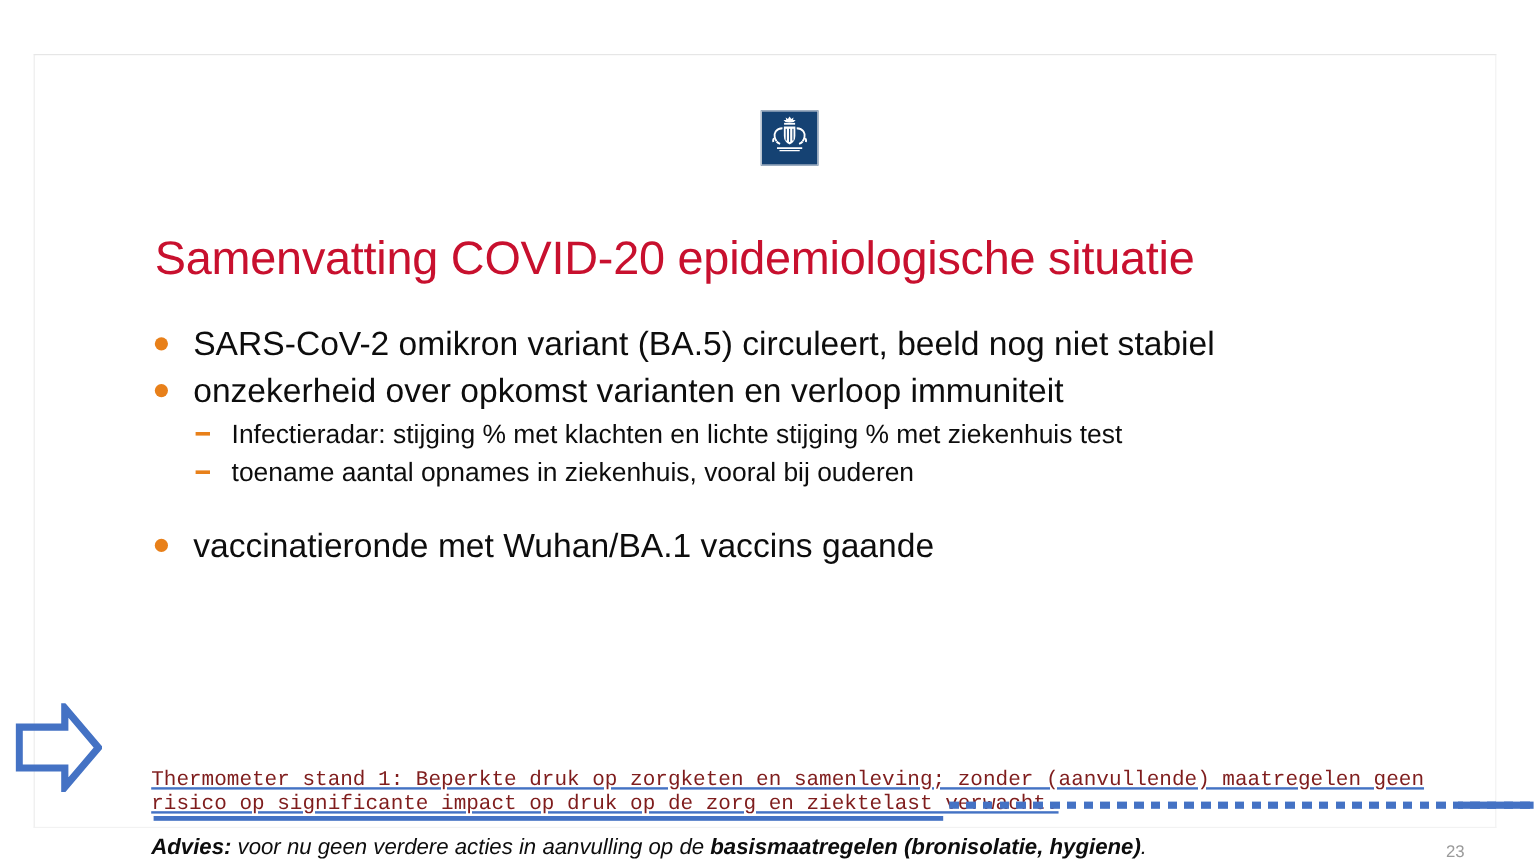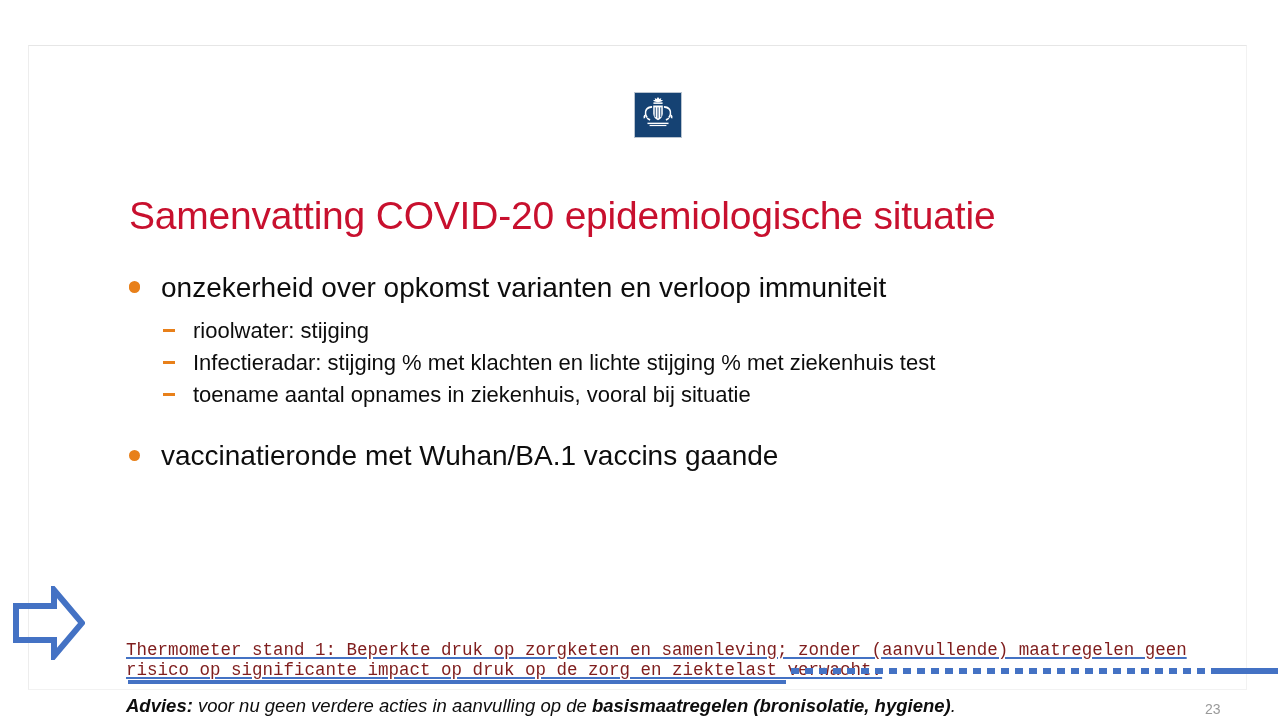--- a/index.html
+++ b/index.html
@@ -215,41 +215,38 @@
       </g>
     </svg>
   </div>
 
   <h1 id="slide-title">Samenvatting COVID-20 epidemiologische situatie</h1>
 
   <div id="body-list">
 
     <p class="bullet-l1">
       <span class="marker"></span>
+      <span>SARS-CoV-2 omikron variant (BA.5) circuleert, beeld nog niet stabiel</span>
     </p>
 
     <p class="bullet-l1">
       <span class="marker"></span>
       <span>onzekerheid over opkomst varianten en verloop immuniteit</span>
     </p>
 
 
-    <p class="bullet-l2 gap-before-sm">
-      <span class="marker"></span>
-      <span>rioolwater: stijging</span>
-    </p>
 
     <p class="bullet-l2">
       <span class="marker"></span>
       <span>Infectieradar: stijging % met klachten en lichte stijging % met ziekenhuis test</span>
     </p>
 
     <p class="bullet-l2">
       <span class="marker"></span>
-      <span>toename aantal opnames in ziekenhuis, vooral bij situatie</span>
+      <span>toename aantal opnames in ziekenhuis, vooral bij ouderen</span>
     </p>
 
     <p class="bullet-l1 gap-before-lg">
       <span class="marker"></span>
       <span>vaccinatieronde met Wuhan/BA.1 vaccins gaande</span>
     </p>
 
   </div>
 
   <div id="thermometer-block">

